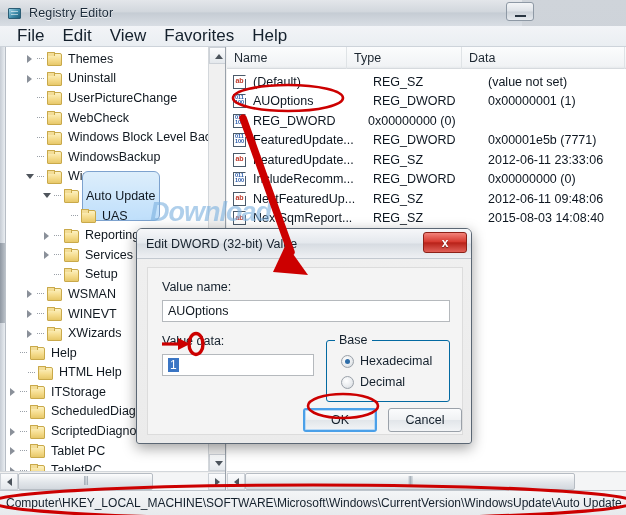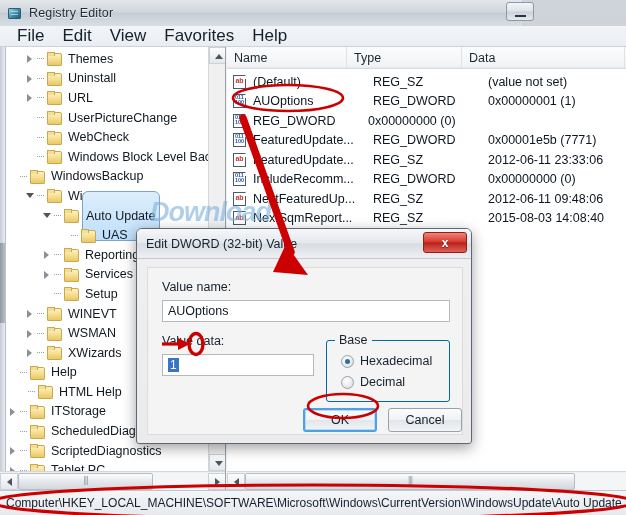--- a/index.html
+++ b/index.html
@@ -363,44 +363,38 @@
             <span class="folder"></span>
             <span class="lbl">Themes</span>
           </div>
           <div class="tnode" style="padding-left: 17px;">
             <span class="exp closed"></span>
             <span class="dash"></span>
             <span class="folder"></span>
             <span class="lbl">Uninstall</span>
           </div>
           <div class="tnode" style="padding-left: 17px;">
-            <span class="exp closed"></span>
-            <span class="dash"></span>
-            <span class="folder"></span>
-            <span class="lbl">URL</span>
-          </div>
-          <div class="tnode" style="padding-left: 17px;">
             <span class="exp"></span>
             <span class="dash"></span>
             <span class="folder"></span>
             <span class="lbl">UserPictureChange</span>
           </div>
           <div class="tnode" style="padding-left: 17px;">
             <span class="exp"></span>
             <span class="dash"></span>
             <span class="folder"></span>
             <span class="lbl">WebCheck</span>
           </div>
           <div class="tnode" style="padding-left: 17px;">
             <span class="exp"></span>
             <span class="dash"></span>
             <span class="folder"></span>
             <span class="lbl">Windows Block Level Backu</span>
           </div>
-          <div class="tnode" style="padding-left: 0;">
+          <div class="tnode" style="padding-left: 17px;">
             <span class="exp"></span>
             <span class="dash"></span>
             <span class="folder"></span>
             <span class="lbl">WindowsBackup</span>
           </div>
           <div class="tnode" style="padding-left: 17px;">
             <span class="exp open"></span>
             <span class="dash"></span>
             <span class="folder"></span>
             <span class="lbl">WindowsUpdate</span>
@@ -432,27 +426,27 @@
           <div class="tnode" style="padding-left: 34px;">
             <span class="exp"></span>
             <span class="dash"></span>
             <span class="folder"></span>
             <span class="lbl">Setup</span>
           </div>
           <div class="tnode" style="padding-left: 17px;">
             <span class="exp closed"></span>
             <span class="dash"></span>
             <span class="folder"></span>
+            <span class="lbl">WSMAN</span>
+          </div>
+          <div class="tnode" style="padding-left: 17px;">
+            <span class="exp closed"></span>
+            <span class="dash"></span>
+            <span class="folder"></span>
             <span class="lbl">WINEVT</span>
-          </div>
-          <div class="tnode" style="padding-left: 17px;">
-            <span class="exp closed"></span>
-            <span class="dash"></span>
-            <span class="folder"></span>
-            <span class="lbl">WSMAN</span>
           </div>
           <div class="tnode" style="padding-left: 17px;">
             <span class="exp closed"></span>
             <span class="dash"></span>
             <span class="folder"></span>
             <span class="lbl">XWizards</span>
           </div>
           <div class="tnode" style="padding-left: 0px;">
             <span class="exp"></span>
             <span class="dash"></span>

